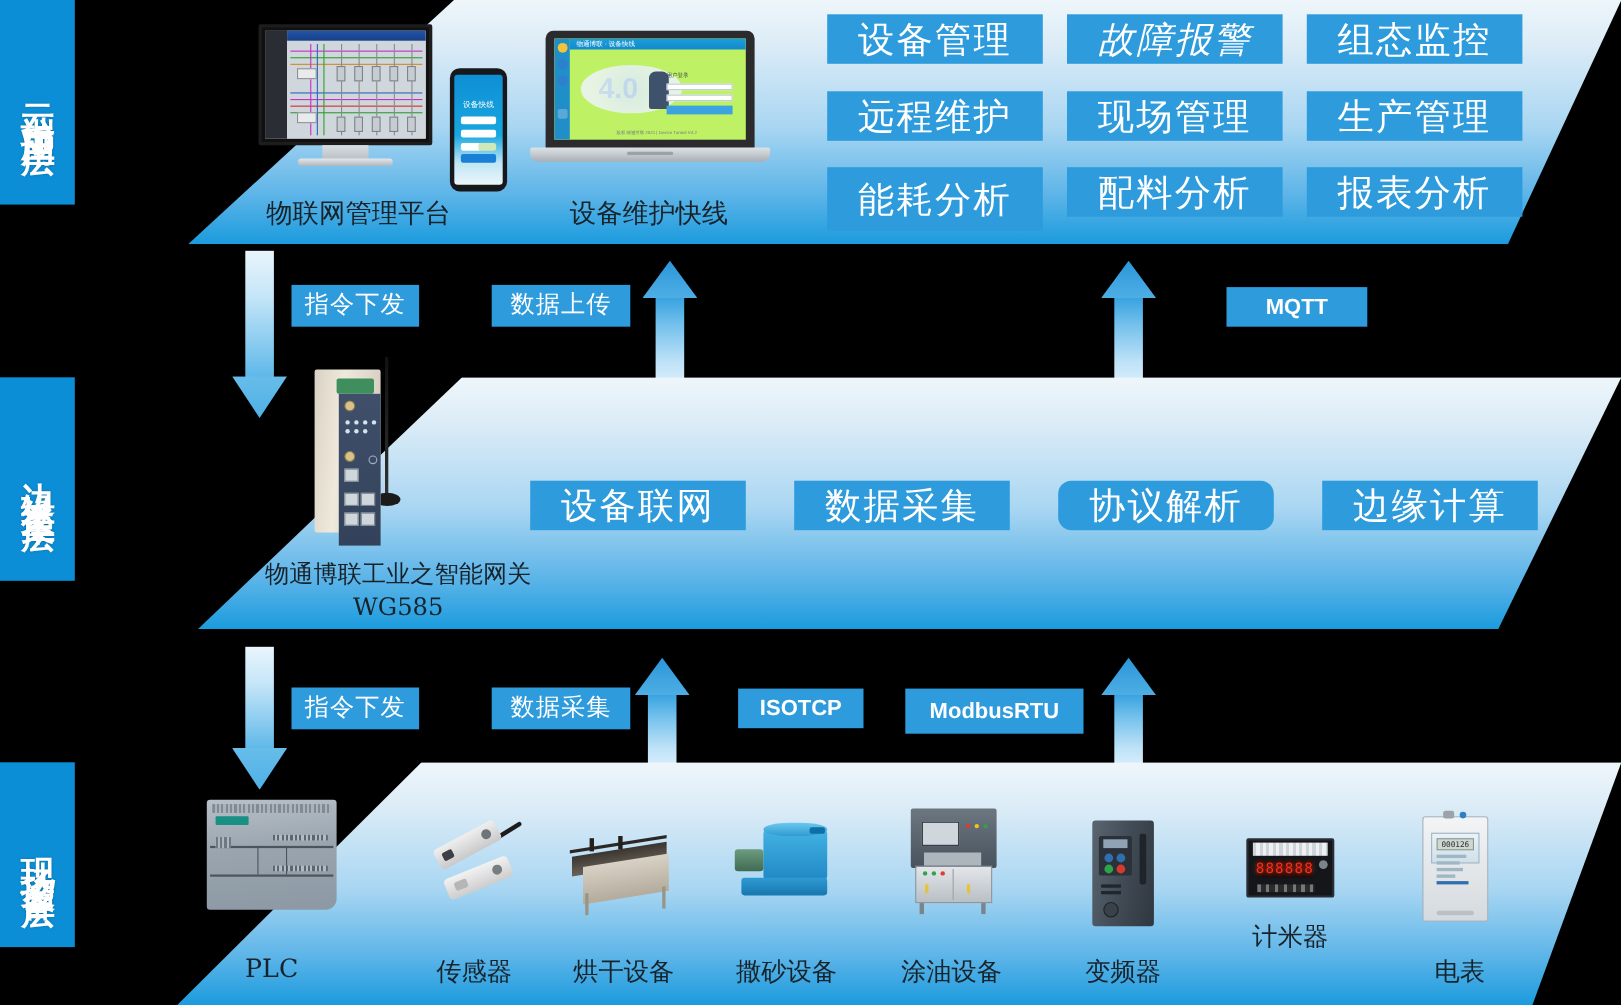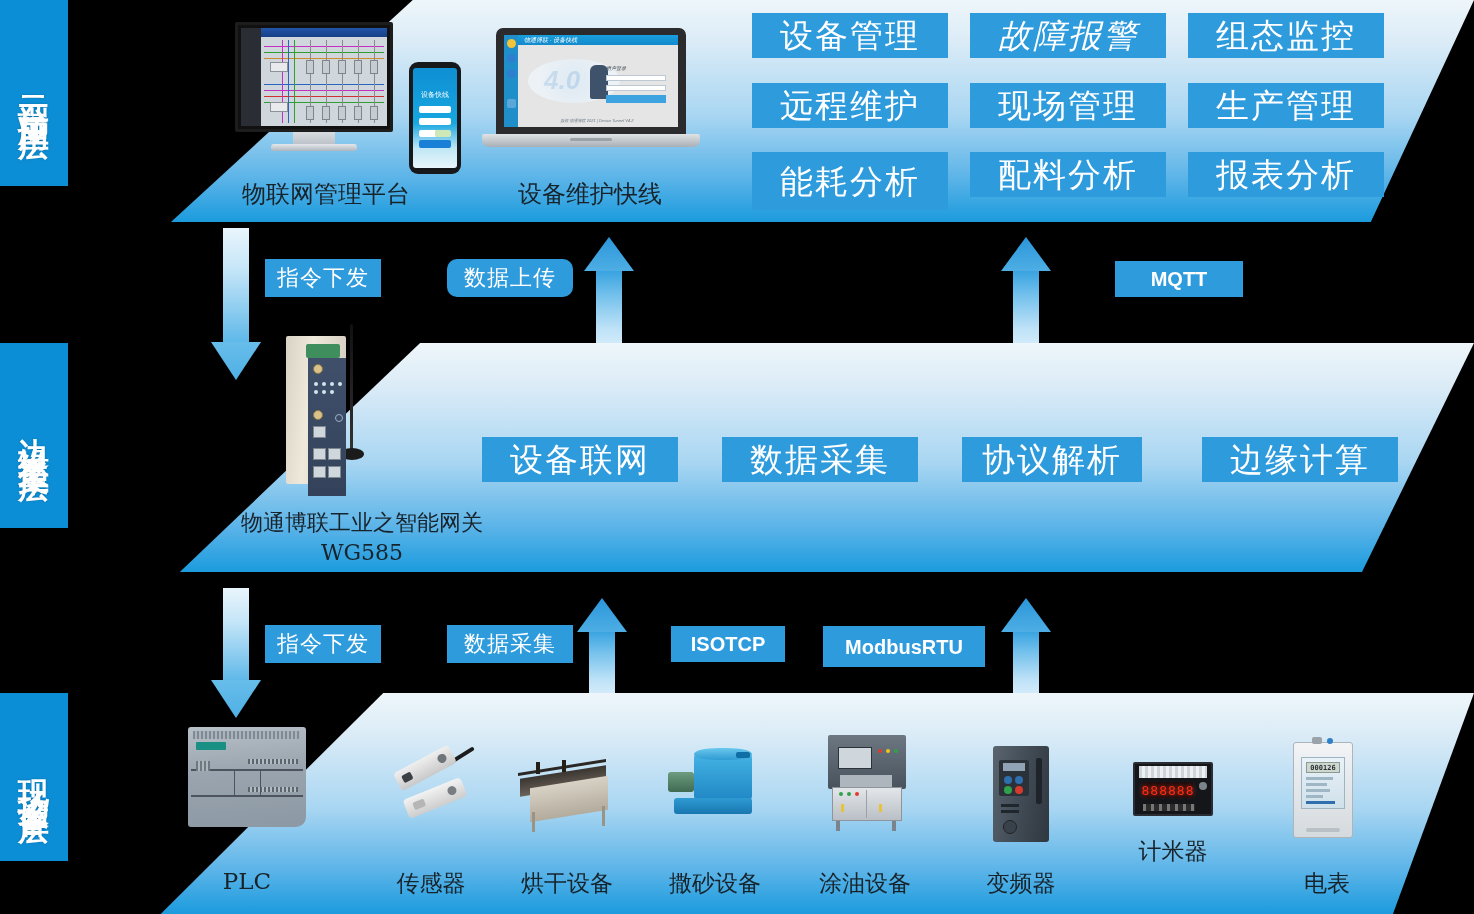--- a/index.html
+++ b/index.html
@@ -108,21 +108,21 @@
   
   .phone{ width:52px; height:112px; background:#16181b; border-radius:9px; padding:6px 4px; }
   .ph-screen{ width:100%; height:100%; border-radius:3px;
     background:linear-gradient(180deg,#0f8fd4 0%,#17a7e0 55%,#bfe6f5 80%,#eaf6fb 100%); position:relative; }
   .ph-field{ position:absolute; left:6px; right:6px; height:7px; background:#fff; border-radius:2px; }
   .ph-btn{ position:absolute; left:6px; right:6px; height:8px; background:#1a7fd6; border-radius:2px; }
   
   .laptop{ width:218px; height:130px; }
   .lap-lid{ position:absolute; left:14px; top:0; width:190px; height:108px;
     background:#2b2b2d; border-radius:7px 7px 2px 2px; padding:7px 8px 9px; }
-  .lap-screen{ width:100%; height:100%; background:#e5e5e5; position:relative; overflow:hidden;font-style:italic; }
+  .lap-screen{ width:100%; height:100%; background:#bef264; position:relative; overflow:hidden; }
   .lap-tb{ position:absolute; left:14px; right:0; top:0; height:10px; background:linear-gradient(180deg,#199fdd,#1389cb); }
   .lap-dock{ position:absolute; left:0; top:0; bottom:0; width:14px; background:#1f8ec9; }
   .lap-4{ position:absolute; left:40px; top:30px; font-size:26px; font-weight:700; color:#1466b0; font-family:"Liberation Sans",sans-serif; }
   .lap-form{ position:absolute; right:12px; top:30px; width:60px; }
   .lap-inp{ height:6px; background:#fff; border:1px solid #bcc9d4; margin-bottom:4px; }
   .lap-sub{ height:8px; background:#3da3e0; margin-top:4px; }
   .lap-base{ position:absolute; left:0; top:106px; width:218px; height:13px;
     background:linear-gradient(180deg,#dfe3e6,#a8afb5); border-radius:2px 2px 7px 7px; }
   .lap-notch{ position:absolute; left:88px; top:110px; width:42px; height:3px; background:#9aa1a7; border-radius:2px; }
 
@@ -196,22 +196,22 @@
     background:repeating-linear-gradient(90deg,#cfd4da 0 3px,#eef1f4 3px 6px); }
   .cnt-led{ position:absolute; left:8px; top:18px; width:50px; height:16px; background:#1b0d0d;
     display:flex; align-items:center; justify-content:center;
     color:#ff2b16; font-family:"DejaVu Sans Mono","Liberation Mono",monospace; font-size:13px; letter-spacing:1px;
     text-shadow:0 0 5px #ff3a1e; }
   .cnt-ctl{ position:absolute; left:8px; bottom:3px; width:52px; height:7px;
     background:repeating-linear-gradient(90deg,#777 0 3px,#2a2a2a 3px 8px); }
 
   .emeter{ width:60px; height:96px;
     background:linear-gradient(180deg,#f2f4f6,#d5dade); border:1px solid #adb4ba; border-radius:3px; position:relative; }
-  .em-win{ position:absolute; left:7px; top:14px; right:7px; height:52px;
-    background:linear-gradient(180deg,#e9f2f8,#cfe0ea); border:1px solid #9fb3c0;font-weight:bold; }
+  .em-win{ position:absolute; left:7px; top:14px; right:7px; height:28px;
+    background:linear-gradient(180deg,#e9f2f8,#cfe0ea); border:1px solid #9fb3c0; }
   .em-lcd{ position:absolute; left:4px; top:4px; right:4px; height:11px; background:#cfd8d0; border:1px solid #8d9a92;
     display:flex; align-items:center; justify-content:center; color:#2a2f33; font-size:7px;
     font-family:"DejaVu Sans Mono","Liberation Mono",monospace;}
   .em-rows{ position:absolute; left:4px; top:19px; right:4px; bottom:3px; }
   .em-r{ height:3px; margin-bottom:3px; background:#9fb6c4; }
   .em-cap{ position:absolute; left:18px; top:-6px; width:10px; height:7px; background:#9aa3aa; border-radius:2px; }
   .em-dot{ position:absolute; left:33px; top:-5px; width:6px; height:6px; border-radius:50%; background:#2f7fc7; }
   .em-foot{ position:absolute; left:12px; bottom:5px; right:12px; height:4px; background:#b9c0c6; border-radius:2px; }
 </style>
 </head>
@@ -329,21 +329,21 @@
   <div class="arrow down" style="left:211px;top:228px;width:50px;height:152px;">
     <div class="shaft"></div>
       <div class="head"></div>
   </div>
   <div class="chip proto cn" style="left:265px;top:259px;width:116px;height:38px;">指令下发</div>
 
   <div class="arrow up" style="left:584px;top:237px;width:50px;height:125px;">
     <div class="shaft"></div>
       <div class="head"></div>
   </div>
-  <div class="chip proto cn" style="left:447px;top:259px;width:126px;height:38px;border-radius:10px;">数据上传</div>
+  <div class="chip proto cn" style="left:447px;top:259px;width:126px;height:38px;">数据上传</div>
 
 
   <div class="arrow up" style="left:1001px;top:237px;width:50px;height:125px;">
     <div class="shaft"></div>
       <div class="head"></div>
   </div>
   <div class="chip proto" style="left:1115px;top:261px;width:128px;height:36px;">MQTT</div>
 
   <div class="band mid" style="left:0;top:343px;width:1474px;height:229px;">
     <div class="slab"></div>
@@ -378,21 +378,21 @@
     </div>
   </div>
 
   <div class="caption gw" style="left:192px;top:508px;width:340px;">
     <div>物通博联工业之智能网关</div>
     <div>WG585</div>
   </div>
 
   <div class="chip edge" style="left:482px;top:437px;width:196px;height:45px;">设备联网</div>
   <div class="chip edge" style="left:722px;top:437px;width:196px;height:45px;">数据采集</div>
-  <div class="chip edge" style="left:962px;top:437px;width:180px;height:45px;">协议解析</div>
+  <div class="chip edge" style="left:962px;top:437px;width:196px;height:45px;border-radius:12px;">协议解析</div>
   <div class="chip edge" style="left:1202px;top:437px;width:196px;height:45px;">边缘计算</div>
 
   <div class="arrow down" style="left:211px;top:588px;width:50px;height:130px;">
     <div class="shaft"></div>
       <div class="head"></div>
   </div>
   <div class="chip proto cn" style="left:265px;top:625px;width:116px;height:38px;">指令下发</div>
 
   <div class="arrow up" style="left:577px;top:598px;width:50px;height:110px;">
     <div class="shaft"></div>

